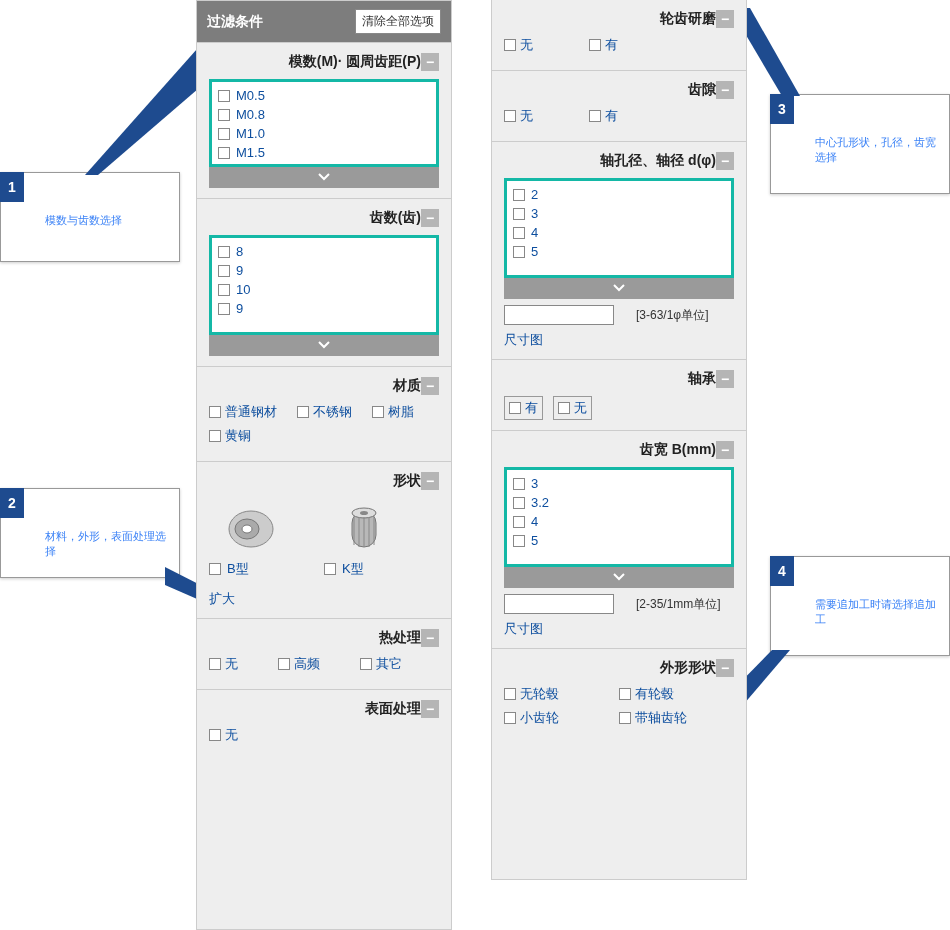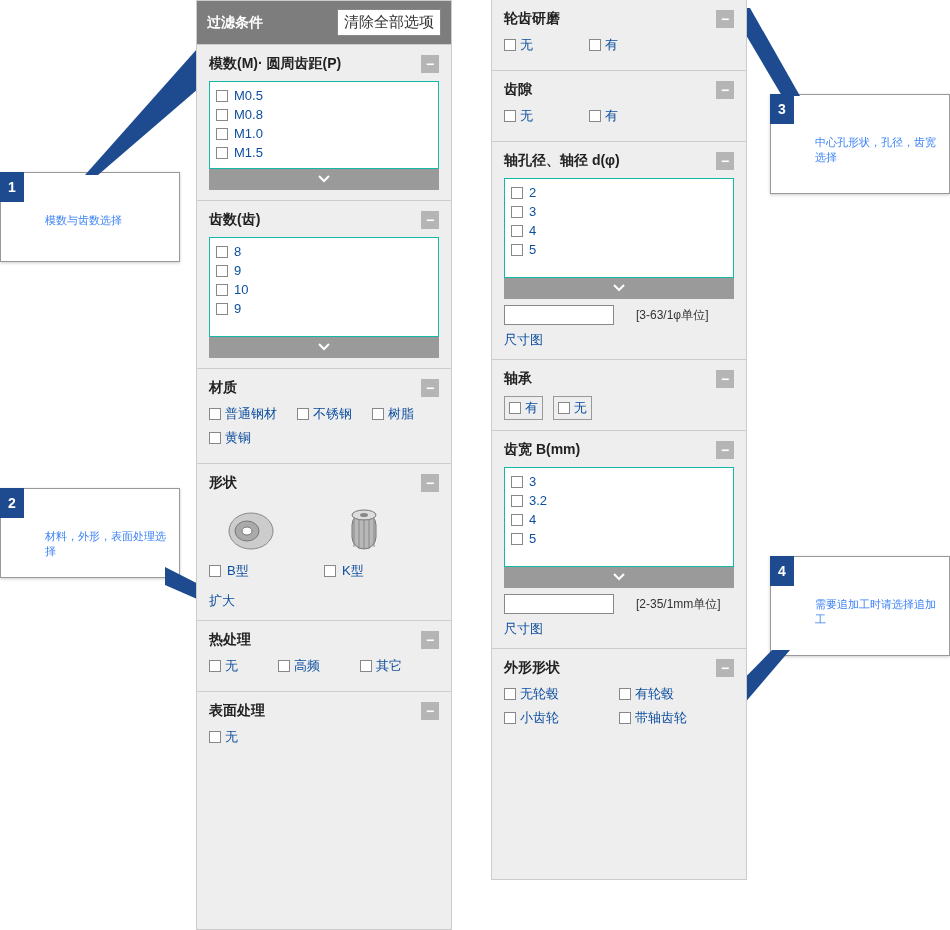--- a/index.html
+++ b/index.html
@@ -5,27 +5,27 @@
 * { box-sizing: border-box; margin: 0; padding: 0; }
 body { font-family: "Microsoft YaHei", Arial, sans-serif; font-size: 13px; background: #fff; color: #333; width: 950px; height: 930px; position: relative; overflow: hidden; }
 
 
 .callout { position: absolute; background: #fff; border: 1px solid #999; box-shadow: 0 1px 3px rgba(0,0,0,0.2); }
 .callout-num { position: absolute; top: -1px; left: -1px; width: 24px; height: 30px; background: #1e4b8f; color: #fff; display: flex; align-items: center; justify-content: center; font-weight: bold; font-size: 14px; }
 .callout-text { padding: 40px 12px 20px 12px; font-size: 11px; color: #3b82f6; margin-left: 32px; }
 
 .panel { position: absolute; width: 256px; background: #eee; border: 1px solid #ccc; }
 .panel-header { background: #7d7d7d; color: #fff; padding: 8px 10px; display: flex; justify-content: space-between; align-items: center; font-weight: bold; font-size: 14px; }
-.clear-btn { background: #fff; color: #333; border: 1px solid #888; padding: 3px 6px; font-size: 15px; cursor: pointer; }
+.clear-btn { background: #fff; color: #333; border: 1px solid #888; padding: 3px 6px; font-size: 12px; cursor: pointer; }
 .section { border-top: 1px solid #ccc; }
-.section-header { padding: 10px 12px 8px; display: flex; justify-content: space-between; align-items: center; font-weight: bold; font-size: 14px; color: #222; }
+.section-header { padding: 10px 12px 8px; display: flex; justify-content: flex-end; align-items: center; font-weight: bold; font-size: 14px; color: #222; }
 .minus-btn { width: 18px; height: 18px; background: #b5b5b5; color: #fff; display: flex; align-items: center; justify-content: center; font-size: 14px; line-height: 1; cursor: pointer; }
 .section-body { padding: 0 12px 10px; }
 
-.listbox { background: #fff; border: 1px solid #14b8a6; height: 88px; overflow-y: scroll; padding: 4px 6px; position: relative; }
+.listbox { background: #fff; border: 3px solid #14b8a6; height: 88px; overflow-y: scroll; padding: 4px 6px; position: relative; }
 .listbox-tall { height: 100px; }
 .list-item { display: flex; align-items: center; padding: 2px 0; color: #0d4e9e; font-size: 13px; }
 .cb { width: 12px; height: 12px; border: 1px solid #888; margin-right: 6px; display: inline-block; background: #fff; }
 
 .expand-bar { background: #9a9a9a; height: 22px; display: flex; align-items: center; justify-content: center; color: #fff; cursor: pointer; margin-top: -1px; }
 .chev-down { display: inline-block; width: 12px; height: 12px; }
 .chev-down svg { display: block; }
 
 .inline-opts { display: flex; flex-wrap: wrap; gap: 0; }
 .inline-opt { display: flex; align-items: center; color: #0d4e9e; font-size: 13px; margin-right: 20px; margin-bottom: 6px; }

